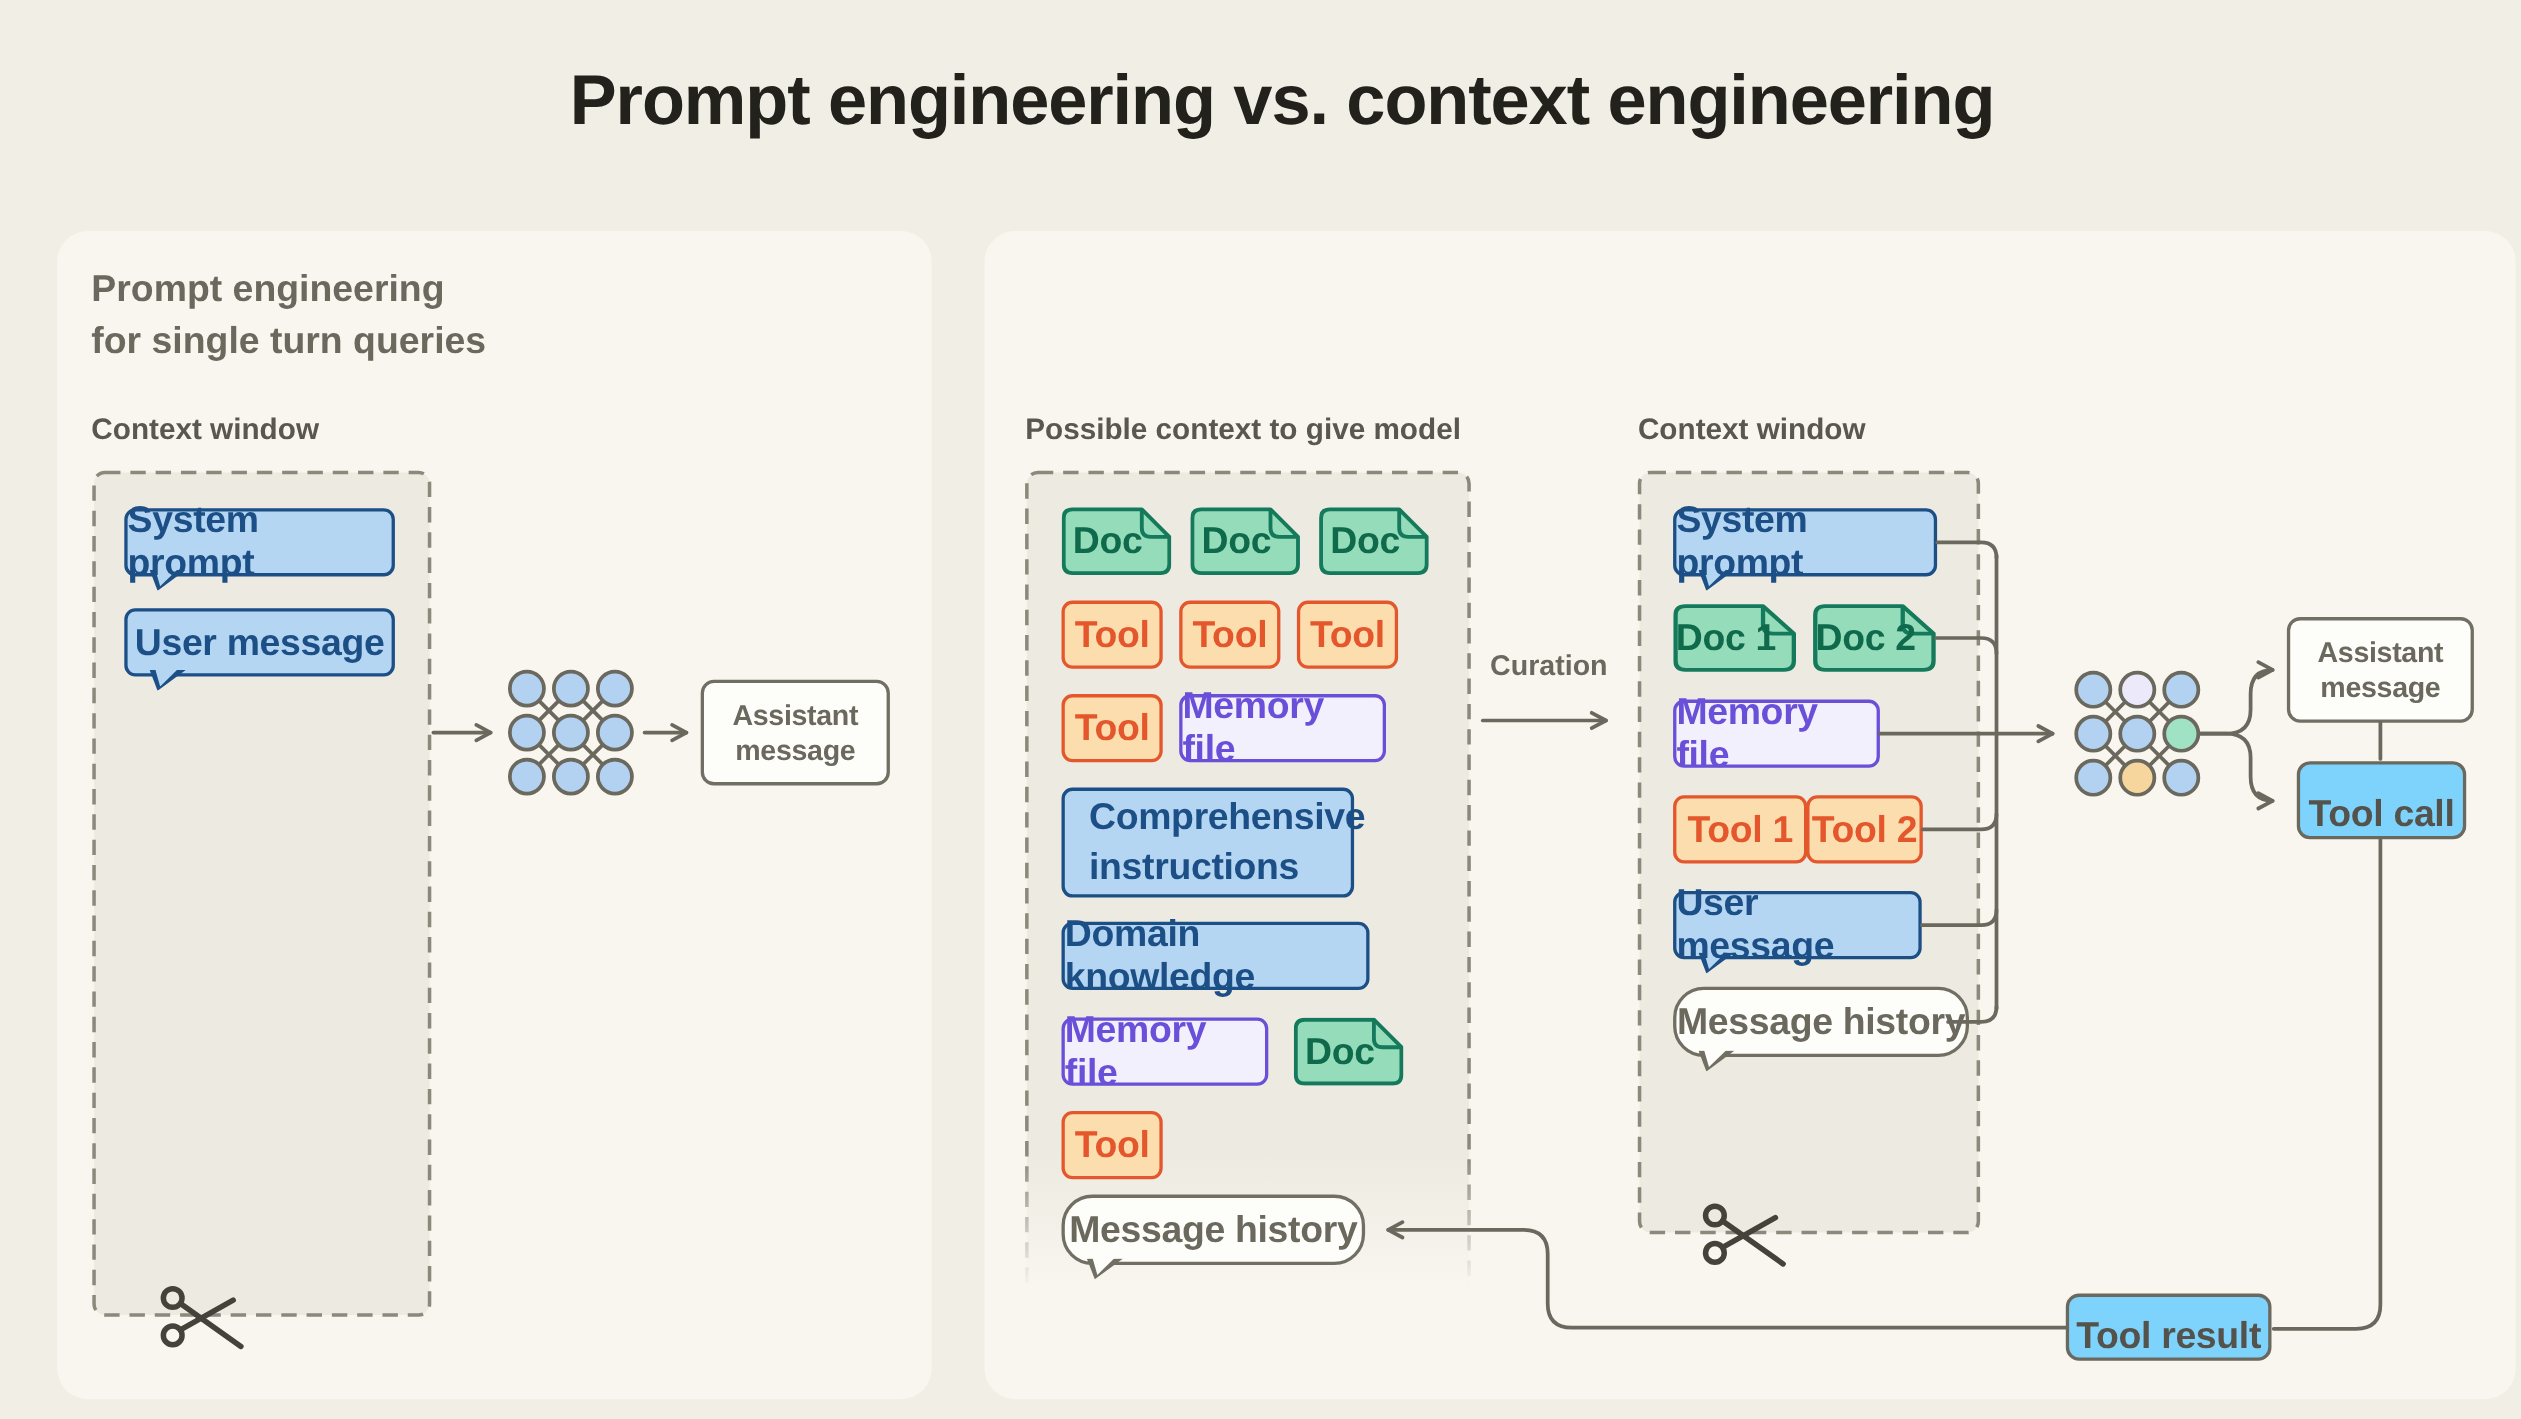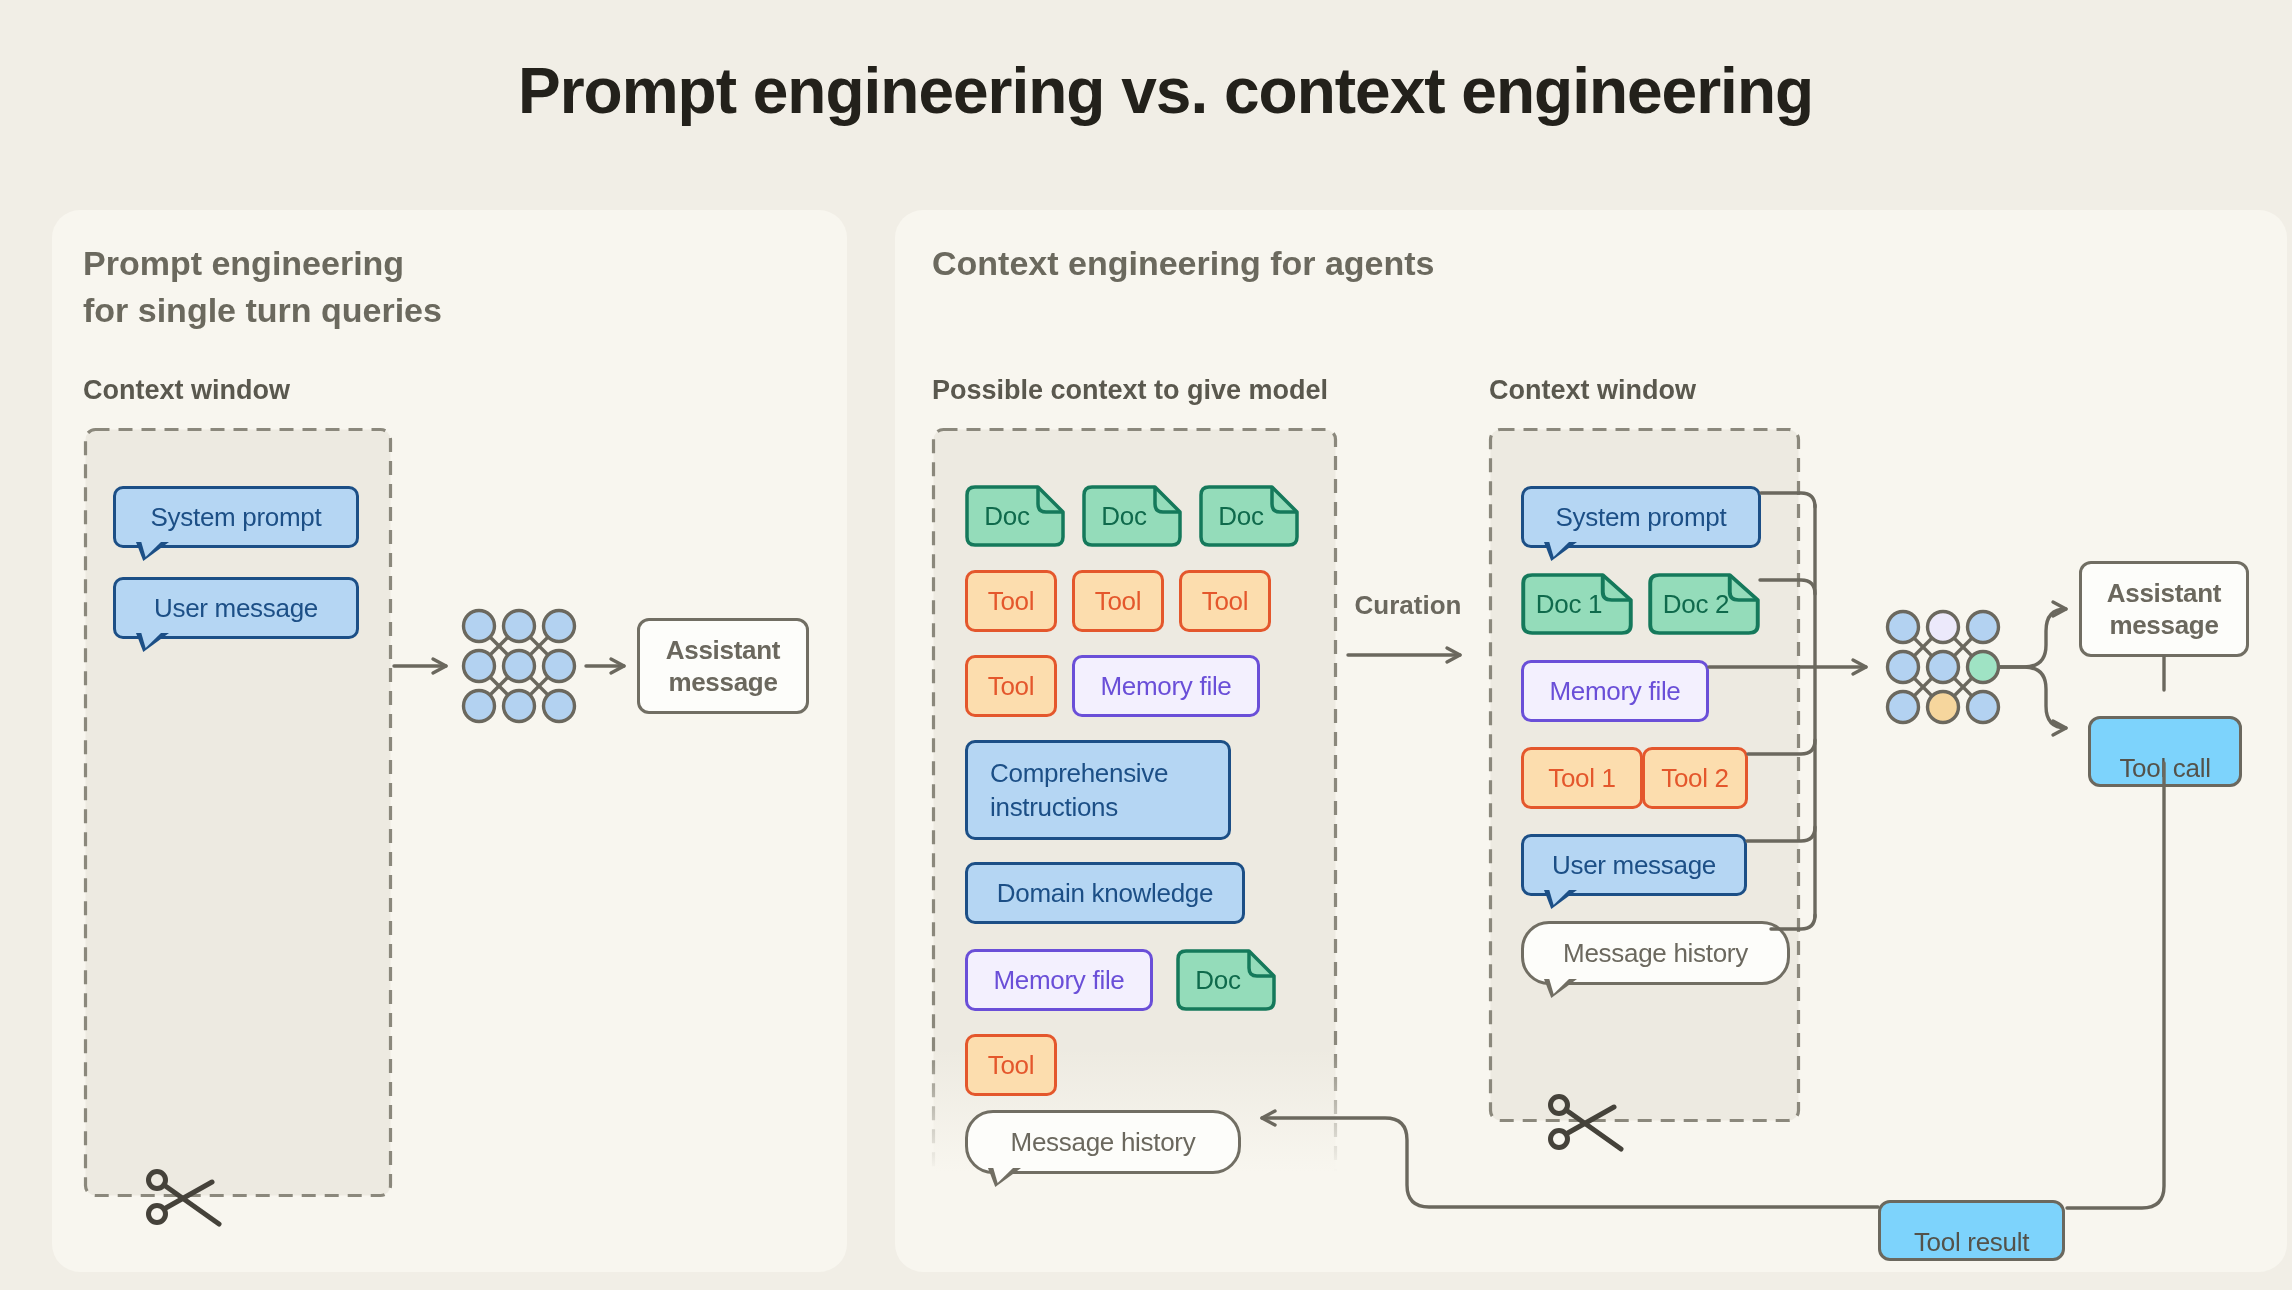--- a/index.html
+++ b/index.html
@@ -12,22 +12,22 @@
       font-size:64px;font-weight:700;color:#23211b;letter-spacing:-1px;}
   .panel-h{position:absolute;font-size:34px;font-weight:700;color:#6b695e;
       white-space:pre-line;line-height:1.38;}
   .section-label{position:absolute;font-size:27px;font-weight:700;color:#5a584e;}
   .svg-layer{position:absolute;left:0;top:0;pointer-events:none;}
   #boxes-layer{z-index:1;}
   #fade-overlay{position:absolute;left:922px;top:1048px;width:424px;height:144px;z-index:2;
       background:linear-gradient(180deg, rgba(248,246,239,0) 0%, #f8f6ef 86%);}
   #lines-layer{z-index:4;}
   .chip{position:absolute;z-index:3;box-sizing:border-box;display:flex;align-items:center;
-      justify-content:center;font-weight:400;font-size:26px;letter-spacing:-0.3px;
-      border-radius:10px;border:3.5px solid transparent;margin-top:24px;}
+      justify-content:center;font-weight:700;font-size:34px;letter-spacing:-0.3px;
+      border-radius:10px;border:3.5px solid transparent;}
   .chip .lbl{position:relative;z-index:2;}
   .chip.tool{background:#fcddae;border-color:#e4572c;color:#e4572c;}
   .chip.memory{background:#f3f0fe;border-color:#6a4fd8;color:#6a4fd8;}
   .chip.blue{background:#b5d6f3;border-color:#1c4f86;color:#1c4f86;}
   .chip.white{background:#fdfdfa;border-color:#716e63;color:#6b685e;border-radius:28px;}
   .chip.tan{background:#7dd3fc;border-color:#6b685e;color:#54524a;border-radius:12px;align-items:flex-end;}
   .chip.doc{background:transparent;border:none;color:#0f6a4c;border-radius:0;}
   .chip.doc .lbl{padding-right:16px;}
   .doc-shape{position:absolute;left:0;top:0;width:100%;height:100%;z-index:1;}
   .docfill{fill:#94dcba;stroke:#15795b;stroke-width:3.5;stroke-linejoin:round;}
@@ -70,21 +70,20 @@
   <div class="chip blue bubble" style="left:113px;top:462px;width:246px;height:62px;">
     <span class="lbl">System prompt</span>
   </div>
   <div class="chip blue bubble" style="left:113px;top:553px;width:246px;height:62px;">
     <span class="lbl">User message</span>
   </div>
   <div class="outbox" style="left:637px;top:618px;width:172px;height:96px;">
     <span class="lbl">Assistant message</span>
   </div>
 
-  <div class="panel-h" style="left:932px;top:240px;">Context engineering for agents</div>
   <div class="section-label" style="left:932px;top:375px;">Possible context to give model</div>
   <div class="section-label" style="left:1489px;top:375px;">Context window</div>
   <div id="curation-label">Curation</div>
 
   <div class="chip doc" style="left:965px;top:461px;width:100px;height:62px;">
     <svg class="doc-shape" viewBox="0 0 100 62" preserveAspectRatio="none">
         <path class="docfill" d="M10 2 H73 L98 27 V52 Q98 60 90 60 H10 Q2 60 2 52 V10 Q2 2 10 2 Z"></path>
         <path class="docfold" d="M73 2 V19 Q73 27 81 27 H98"></path>
       </svg>
     <span class="lbl">Doc</span>

